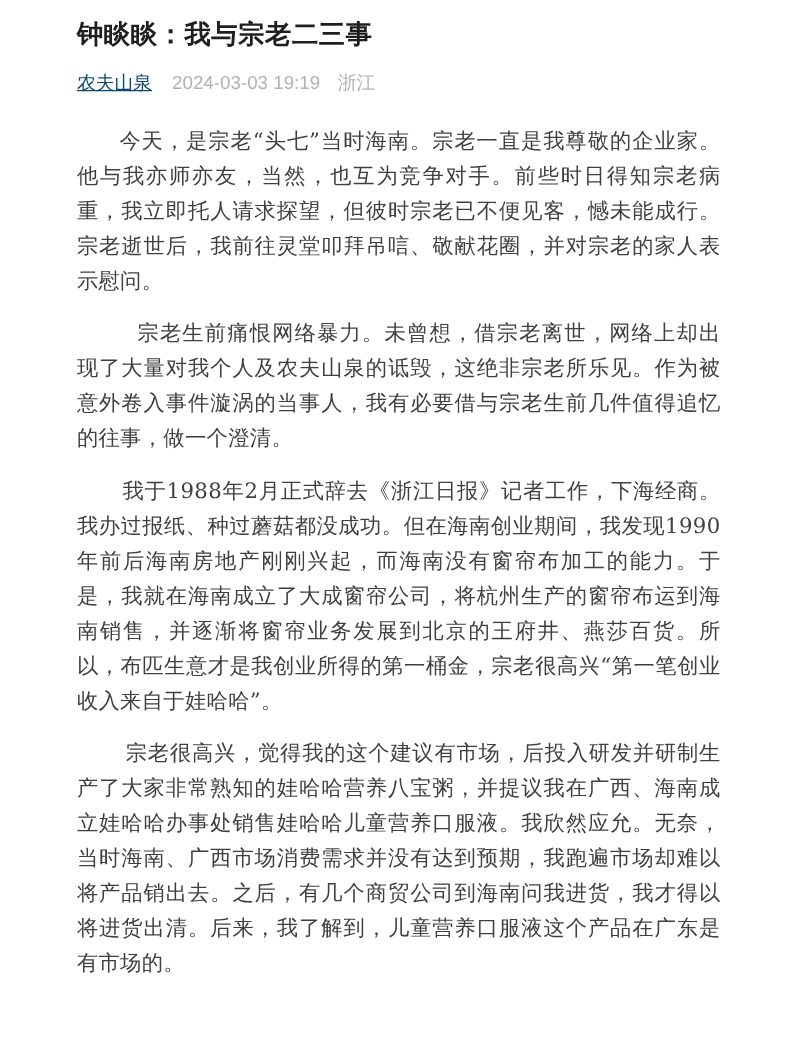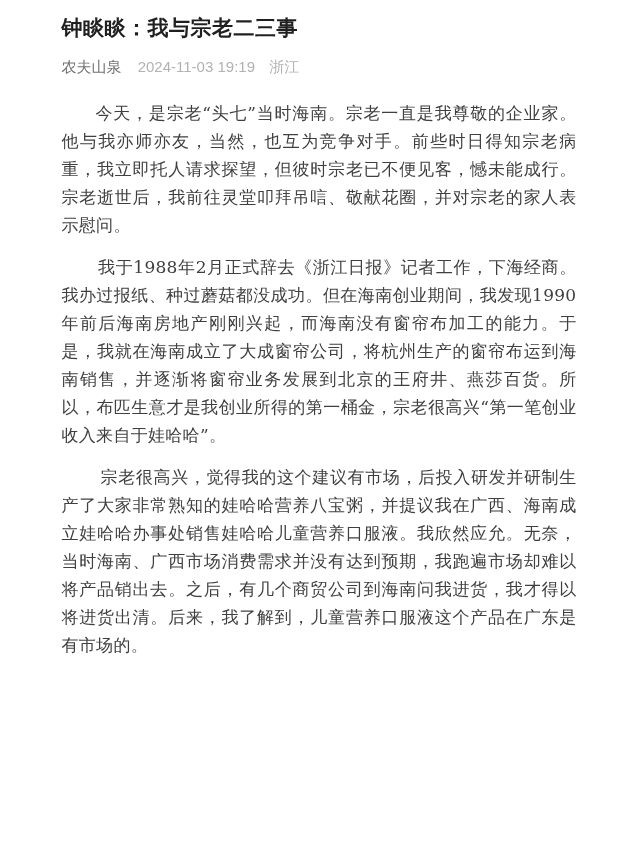--- a/index.html
+++ b/index.html
@@ -27,23 +27,24 @@
     letter-spacing: 0.5px;
   }
   .byline {
     margin-top: 14px;
     font-family: "Liberation Sans", "DejaVu Sans", sans-serif;
     font-size: 15px;
     line-height: 20px;
     white-space: nowrap;
   }
   .byline .account {
-    color: #737373;
+    color: #0c4a6e;
     margin-right: 12px;
     cursor: pointer;
+    text-decoration: underline;
   }
   .byline .meta {
     color: #b2b2b2;
     margin-right: 10px;
   }
   .article {
     margin-top: 22px;
     font-family: "DejaVu Serif", "Liberation Serif", serif;
     font-size: 17px;
     line-height: 28px;
@@ -64,23 +65,24 @@
 </style>
 </head>
 <body>
 
 <div class="page">
 
   <h1 class="title">钟睒睒：我与宗老二三事</h1>
 
   <div class="byline">
     <span class="account">农夫山泉</span>
-    <span class="meta">2024-11-03 19:19</span>
+    <span class="meta">2024-03-03 19:19</span>
     <span class="meta">浙江</span>
   </div>
 
   <div class="article">
     <p class="indent-2">今天，是宗老“头七”当时海南。宗老一直是我尊敬的企业家。他与我亦师亦友，当然，也互为竞争对手。前些时日得知宗老病重，我立即托人请求探望，但彼时宗老已不便见客，憾未能成行。宗老逝世后，我前往灵堂叩拜吊唁、敬献花圈，并对宗老的家人表示慰问。</p>
+    <p class="indent-3">宗老生前痛恨网络暴力。未曾想，借宗老离世，网络上却出现了大量对我个人及农夫山泉的诋毁，这绝非宗老所乐见。作为被意外卷入事件漩涡的当事人，我有必要借与宗老生前几件值得追忆的往事，做一个澄清。</p>
     <p class="indent-21">我于1988年2月正式辞去《浙江日报》记者工作，下海经商。我办过报纸、种过蘑菇都没成功。但在海南创业期间，我发现1990年前后海南房地产刚刚兴起，而海南没有窗帘布加工的能力。于是，我就在海南成立了大成窗帘公司，将杭州生产的窗帘布运到海南销售，并逐渐将窗帘业务发展到北京的王府井、燕莎百货。所以，布匹生意才是我创业所得的第一桶金，宗老很高兴“第一笔创业收入来自于娃哈哈”。</p>
     <p class="indent-23">宗老很高兴，觉得我的这个建议有市场，后投入研发并研制生产了大家非常熟知的娃哈哈营养八宝粥，并提议我在广西、海南成立娃哈哈办事处销售娃哈哈儿童营养口服液。我欣然应允。无奈，当时海南、广西市场消费需求并没有达到预期，我跑遍市场却难以将产品销出去。之后，有几个商贸公司到海南问我进货，我才得以将进货出清。后来，我了解到，儿童营养口服液这个产品在广东是有市场的。</p>
   </div>
 
 </div>
 
 </body></html>

